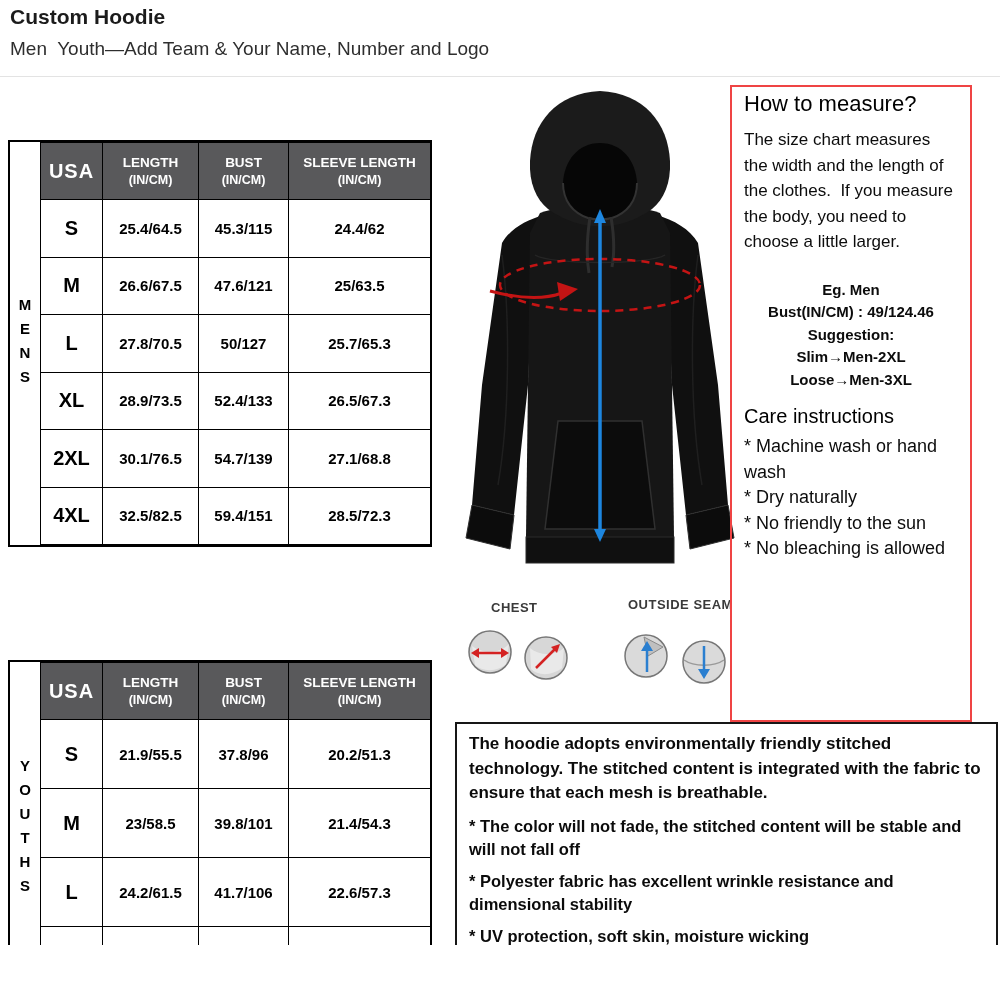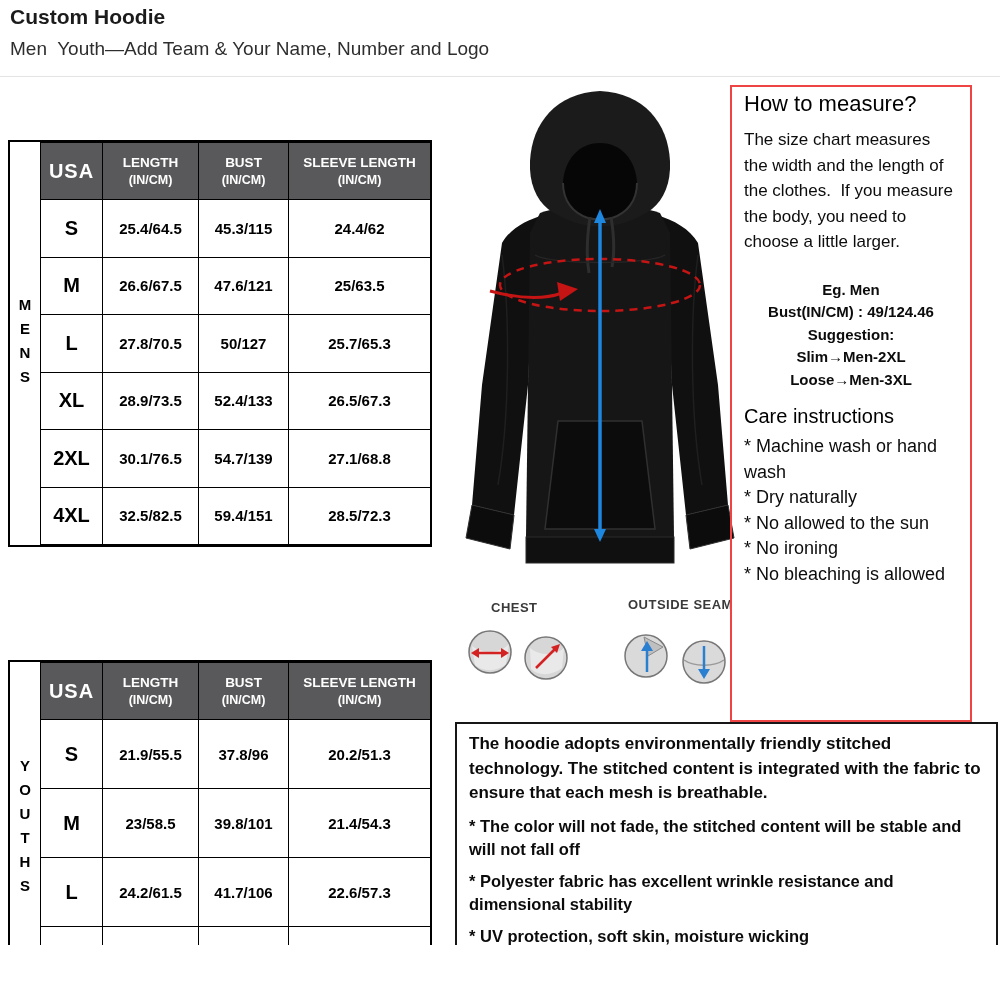--- a/index.html
+++ b/index.html
@@ -270,22 +270,21 @@
       <div class="eg-line">Eg. Men</div>
       <div class="eg-line">Bust(IN/CM) : 49/124.46</div>
       <div class="eg-line">Suggestion:</div>
       <div class="eg-line">Slim→Men-2XL</div>
       <div class="eg-line">Loose→Men-3XL</div>
     </div>
     <div class="care-heading">Care instructions</div>
     <div class="care-list">
       <div class="care-item">* Machine wash or hand wash</div>
       <div class="care-item">* Dry naturally</div>
-      <div class="care-item">* No allowed to the sun</div>
-      <div class="care-item">* No ironing</div>
+      <div class="care-item">* No friendly to the sun</div>
       <div class="care-item">* No bleaching is allowed</div>
     </div>
   </div>
 
   <div class="abs fabric-panel">
     <div class="fabric-intro">The hoodie adopts environmentally friendly stitched technology. The stitched content is integrated with the fabric to ensure that each mesh is breathable.</div>
     <div class="fabric-item">* The color will not fade, the stitched content will be stable and will not fall off</div>
     <div class="fabric-item">* Polyester fabric has excellent wrinkle resistance and dimensional stability</div>
     <div class="fabric-item">* UV protection, soft skin, moisture wicking</div>
   </div>

